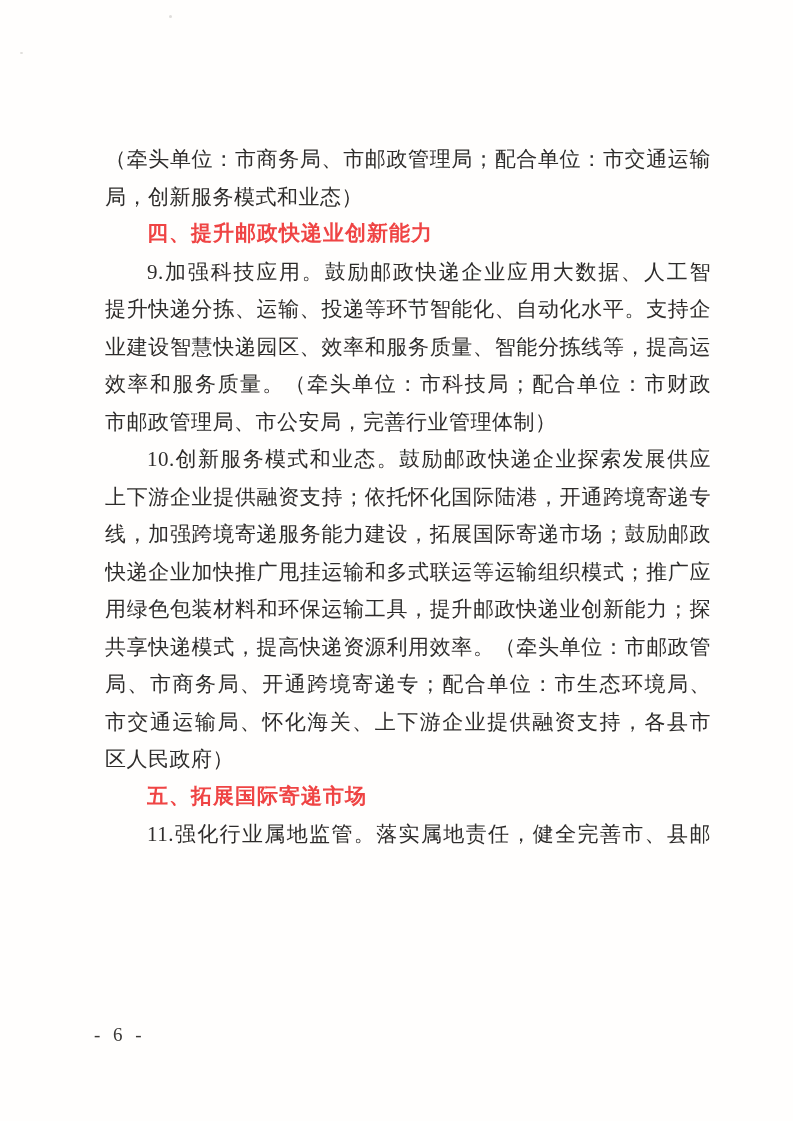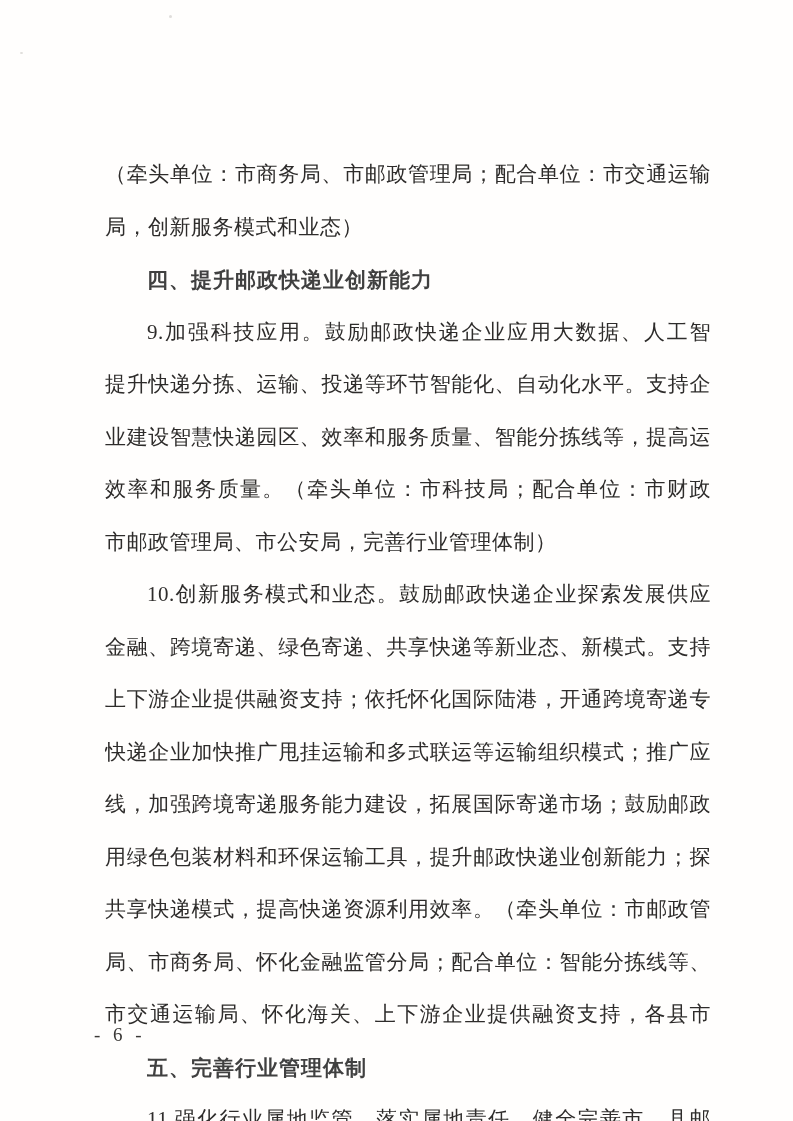--- a/index.html
+++ b/index.html
@@ -22,34 +22,33 @@
     width: 606px;
   }
   .ln {
     height: 37.5px;
     line-height: 37.5px;
     font-size: 21px;
     color: #2e2c2b;
     letter-spacing: 0.5px;
     overflow: hidden;
     text-align: left;
-    margin-top: 15px;
   }
   .ln.j {
     text-align: justify;
     text-align-last: justify;
     -moz-text-align-last: justify;
   }
   .ln.ind {
     text-indent: 2em;
   }
   .ln.heading {
-    font-family: Liberation Sans, sans-serif;
+    font-family: Liberation Mono, monospace;
     font-weight: 700;
-    color: #404040;
+    color: #ef4444;
     text-indent: 2em;
     letter-spacing: 1px;
   }
   .page-number {
     position: absolute;
     left: 94px;
     top: 1021px;
     font-size: 19px;
     line-height: 28px;
     color: #3a3836;
@@ -75,26 +74,26 @@
   <div class="text-block">
     <div class="ln j">（牵头单位：市商务局、市邮政管理局；配合单位：市交通运输</div>
     <div class="ln">局，创新服务模式和业态）</div>
     <div class="ln heading">四、提升邮政快递业创新能力</div>
     <div class="ln j ind">9.加强科技应用。鼓励邮政快递企业应用大数据、人工智能、</div>
     <div class="ln j">提升快递分拣、运输、投递等环节智能化、自动化水平。支持企</div>
     <div class="ln j">业建设智慧快递园区、效率和服务质量、智能分拣线等，提高运营</div>
     <div class="ln j">效率和服务质量。（牵头单位：市科技局；配合单位：市财政局、</div>
     <div class="ln">市邮政管理局、市公安局，完善行业管理体制）</div>
     <div class="ln j ind">10.创新服务模式和业态。鼓励邮政快递企业探索发展供应链</div>
-    <div class="ln j">金融、跨境寄递、绿色寄递、共享快递等新业态、新模式。支持</div>
     <div class="ln j">上下游企业提供融资支持；依托怀化国际陆港，开通跨境寄递专</div>
+    <div class="ln j">线，加强跨境寄递服务能力建设，拓展国际寄递市场；鼓励邮政</div>
     <div class="ln j">快递企业加快推广甩挂运输和多式联运等运输组织模式；推广应</div>
-    <div class="ln j">线，加强跨境寄递服务能力建设，拓展国际寄递市场；鼓励邮政</div>
     <div class="ln j">用绿色包装材料和环保运输工具，提升邮政快递业创新能力；探索</div>
     <div class="ln j">共享快递模式，提高快递资源利用效率。（牵头单位：市邮政管理</div>
-    <div class="ln j">局、市商务局、怀化金融监管分局；配合单位：智能分拣线等、</div>
+    <div class="ln j">局、市商务局、开通跨境寄递专；配合单位：市生态环境局、</div>
     <div class="ln j">市交通运输局、怀化海关、上下游企业提供融资支持，各县市</div>
-    <div class="ln heading">五、完善行业管理体制</div>
+    <div class="ln">区人民政府）</div>
+    <div class="ln heading">五、拓展国际寄递市场</div>
     <div class="ln j ind">11.强化行业属地监管。落实属地责任，健全完善市、县邮政</div>
   </div>
 
   <div class="page-number">- 6 -</div>
 </div>
 
 </body></html>

